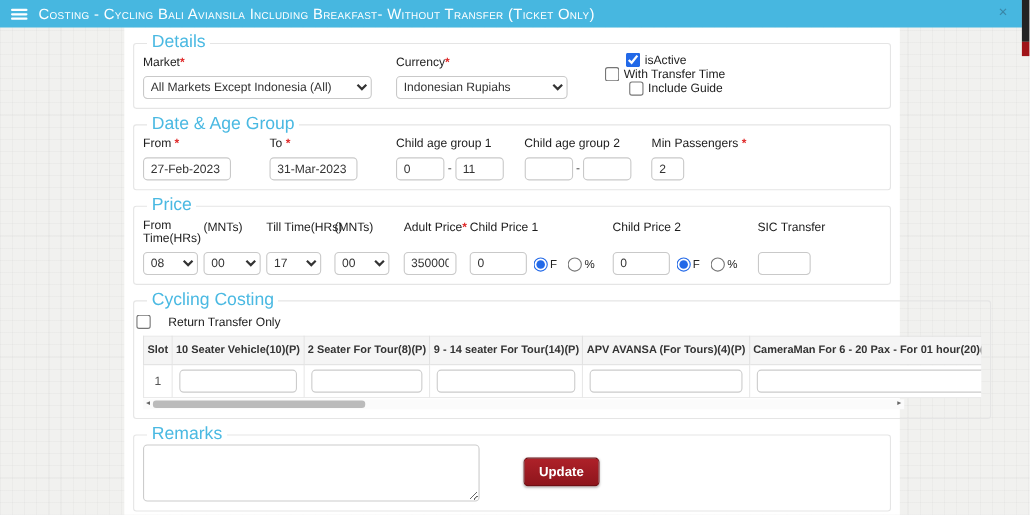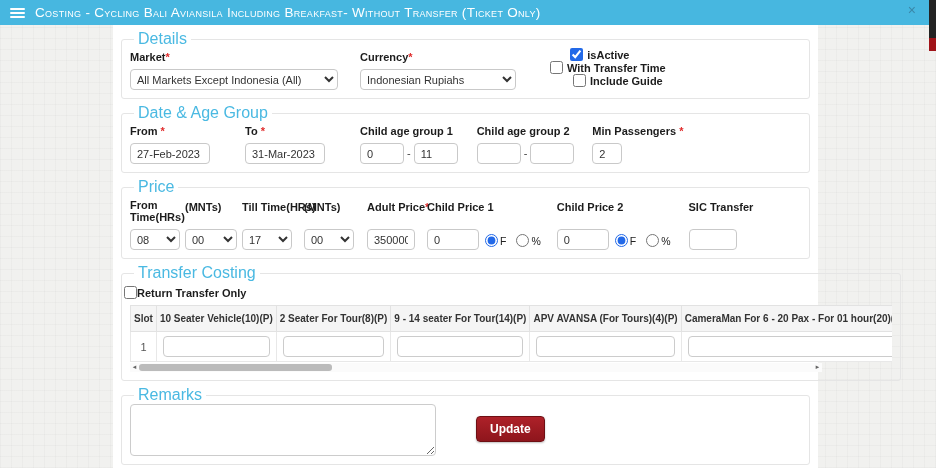--- a/index.html
+++ b/index.html
@@ -38,21 +38,21 @@
   
   .panel {
     margin-left: 113px; width: 705px; background: #fff;
     padding: 5px 6px 10px 6px; min-height: 383px;
   }
   fieldset {
     border: 1px solid #e5e5e5; border-radius: 3px;
     margin: 0 2px 5px 2px; padding: 0 8px 8px 8px; position: relative;
   }
   legend { font-size: 16px; color: #4ab9e2; padding: 0 4px; margin-left: 4px; }
-  .lbl { font-weight: bold; font-size: 11px; color: #1c1c1c; }
+  .lbl { font-weight: normal; font-size: 11px; color: #1c1c1c; }
   .req { color: #e02b2b; font-weight: bold; }
 
   .inp, .sel {
     height: 21px; border: 1px solid #c9c9c9; border-radius: 4px;
     font-size: 11px; padding: 1px 6px; color: #333; background: #fff;
     font-family: "Liberation Sans", sans-serif; width: 100%;
   }
   select.sel { appearance: auto; padding: 1px 2px; }
   input[type="checkbox"], input[type="radio"] { accent-color: #2269e8; width: 13px; height: 13px; }
 
@@ -65,21 +65,21 @@
   .chk .lbl { white-space: nowrap; }
 
   
   .price-row .fld { min-height: 52px; }
   .radio-group { display: inline-flex; align-items: center; gap: 10px; margin-left: 6px; padding-bottom: 3px; }
   .radio { display: inline-flex; align-items: center; gap: 2px; font-size: 10.5px; color: #222; cursor: pointer; }
   .links { text-align: right; margin-top: 7px; padding-right: 2px; }
   .links a { color: #2a9fd8; text-decoration: none; font-size: 11px; margin-left: 12px; cursor: pointer; }
 
   
-  .tc-check { display: flex; align-items: center; gap: 0; margin: 4px 0 6px -6px; }
+  .tc-check { display: flex; align-items: center; gap: 16px; margin: 4px 0 6px -6px; }
   .tbl-wrap { width: 762px; overflow: hidden; }
   table.costing { border-collapse: collapse; table-layout: fixed; }
   table.costing th {
     background: #f5f5f5; border: 1px solid #e2e2e2; font-size: 10px; font-weight: bold;
     color: #333; padding: 7px 3px; white-space: nowrap; overflow: hidden; text-align: center;
   }
   table.costing td {
     border: 1px solid #e8e8e8; padding: 4px 6px; height: 30px; background: #fff;
   }
   table.costing td.slot-cell { text-align: center; color: #555; font-size: 11px; }
@@ -256,21 +256,21 @@
         </div>
       </div>
       <div class="fld w48 ml18">
         <div class="lbl-line nowrap"><span class="lbl">SIC Transfer</span></div>
         <input class="inp" value="" style="">
       </div>
     </div>
   </fieldset>
 
   <fieldset>
-    <legend>Transfer Costing</legend>
+    <legend>Cycling Costing</legend>
     <label class="tc-check">
       <input type="checkbox" style="">
       <span class="lbl">Return Transfer Only</span>
     </label>
     <div class="tbl-wrap">
       <table class="costing" id="transfer-table">
         <thead>
             <tr id="transfer-head-row">
               <th style="width: 39px;">Slot</th>
               <th style="width: 95px;">10 Seater Vehicle(10)(P)</th>

